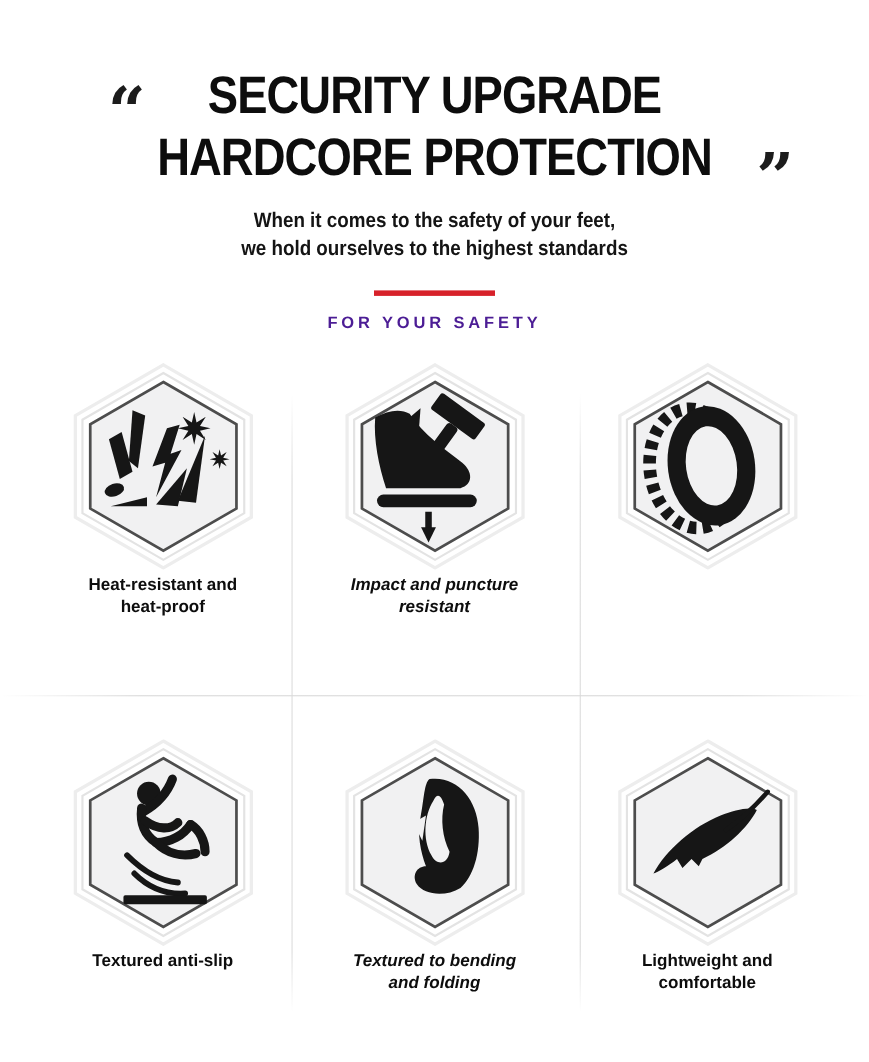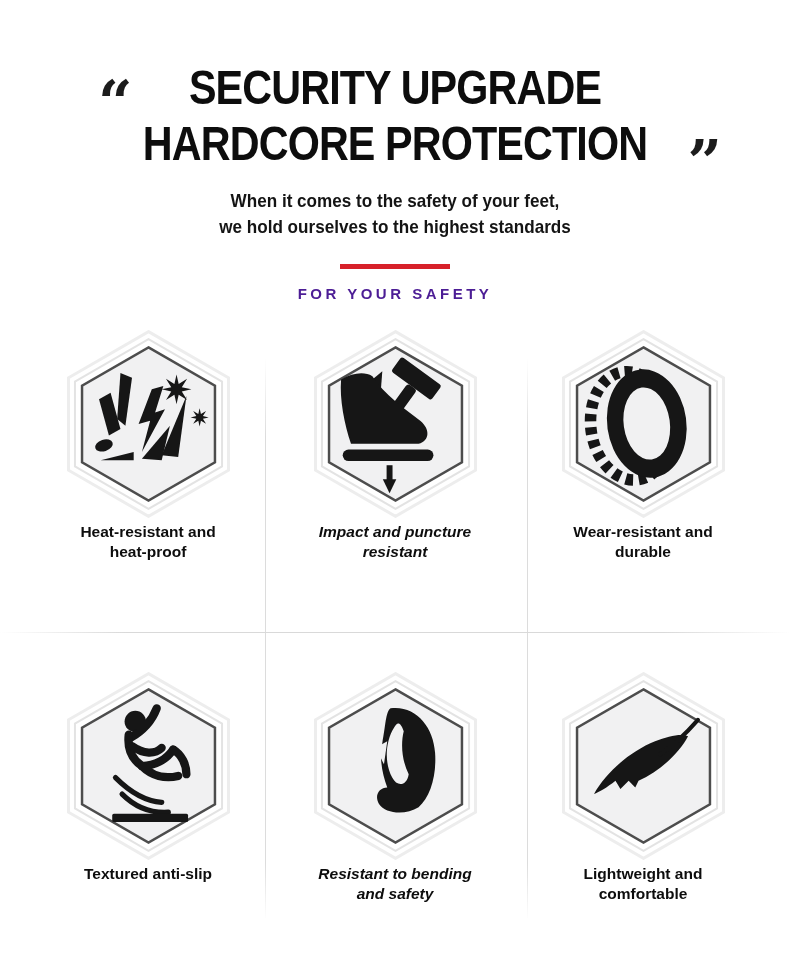--- a/index.html
+++ b/index.html
@@ -121,21 +121,20 @@
     <svg viewBox="0 0 100 114" width="165" height="188">
       <polygon class="hex-ring-outer" points="50,1 98.5,29 98.5,85 50,113 1.5,85 1.5,29"></polygon>
       <polygon class="hex-ring-mid" points="50,5.5 94.6,31.25 94.6,82.75 50,108.5 5.4,82.75 5.4,31.25"></polygon>
       <polygon class="hex-inner" points="50,10.5 90.3,33.75 90.3,80.25 50,103.5 9.7,80.25 9.7,33.75"></polygon>
       <g transform="rotate(-8 50 57)">
         <ellipse cx="42" cy="57" rx="24" ry="33" fill="none" stroke="#161616" stroke-width="7" stroke-dasharray="4.5 3.5"></ellipse>
         <ellipse cx="52" cy="57" rx="24" ry="33" fill="#161616"></ellipse>
         <ellipse cx="52" cy="57" rx="14" ry="22" fill="#f1f1f2"></ellipse>
       </g>
     </svg>
-    <div class="label">Wear-resistant and durable</div>
   </div>
 
   <div class="cell row2 col1">
     <svg viewBox="0 0 100 114" width="165" height="188">
       <polygon class="hex-ring-outer" points="50,1 98.5,29 98.5,85 50,113 1.5,85 1.5,29"></polygon>
       <polygon class="hex-ring-mid" points="50,5.5 94.6,31.25 94.6,82.75 50,108.5 5.4,82.75 5.4,31.25"></polygon>
       <polygon class="hex-inner" points="50,10.5 90.3,33.75 90.3,80.25 50,103.5 9.7,80.25 9.7,33.75"></polygon>
       <circle class="glyph" cx="42" cy="30" r="6.5"></circle>
       <g class="glyph-stroke" stroke-width="5">
         <path d="M 39,40 C 46,36 52,30 55,22"></path>
@@ -156,21 +155,21 @@
 
   <div class="cell row2 col2">
     <svg viewBox="0 0 100 114" width="165" height="188">
       <polygon class="hex-ring-outer" points="50,1 98.5,29 98.5,85 50,113 1.5,85 1.5,29"></polygon>
       <polygon class="hex-ring-mid" points="50,5.5 94.6,31.25 94.6,82.75 50,108.5 5.4,82.75 5.4,31.25"></polygon>
       <polygon class="hex-inner" points="50,10.5 90.3,33.75 90.3,80.25 50,103.5 9.7,80.25 9.7,33.75"></polygon>
       <path class="glyph" fill-rule="evenodd" d="M 47,22 C 62,20 73,33 74,49 C 75,63 71,76 64,82 C 56,87 44,86 40,80 C 37,75 40,70 45,70 C 42,62 40,52 42,43 C 44,33 44,24 47,22 Z
         M 49,34 C 44,42 43,55 48,64 C 51,70 57,69 58,62 C 54,54 53,44 55,36 C 53,30 51,30 49,34 Z"></path>
       <polygon points="38,46 45,42 43,56" fill="#f1f1f2"></polygon>
     </svg>
-    <div class="label">Resistant to bending and safety</div>
+    <div class="label">Textured to bending and folding</div>
   </div>
 
   <div class="cell row2 col3">
     <svg viewBox="0 0 100 114" width="165" height="188">
       <polygon class="hex-ring-outer" points="50,1 98.5,29 98.5,85 50,113 1.5,85 1.5,29"></polygon>
       <polygon class="hex-ring-mid" points="50,5.5 94.6,31.25 94.6,82.75 50,108.5 5.4,82.75 5.4,31.25"></polygon>
       <polygon class="hex-inner" points="50,10.5 90.3,33.75 90.3,80.25 50,103.5 9.7,80.25 9.7,33.75"></polygon>
       <path class="glyph" d="M 20,74 C 27,61 42,48 57,42 C 65,39 73,37 77,39 C 72,49 60,60 47,66 L 45,70 L 41,66 L 36,71 L 33,66 C 28,70 23,73 20,74 Z"></path>
       <path class="glyph-stroke" stroke-width="2.5" d="M 60,50 C 69,44 76,37 83,29"></path>
     </svg>

